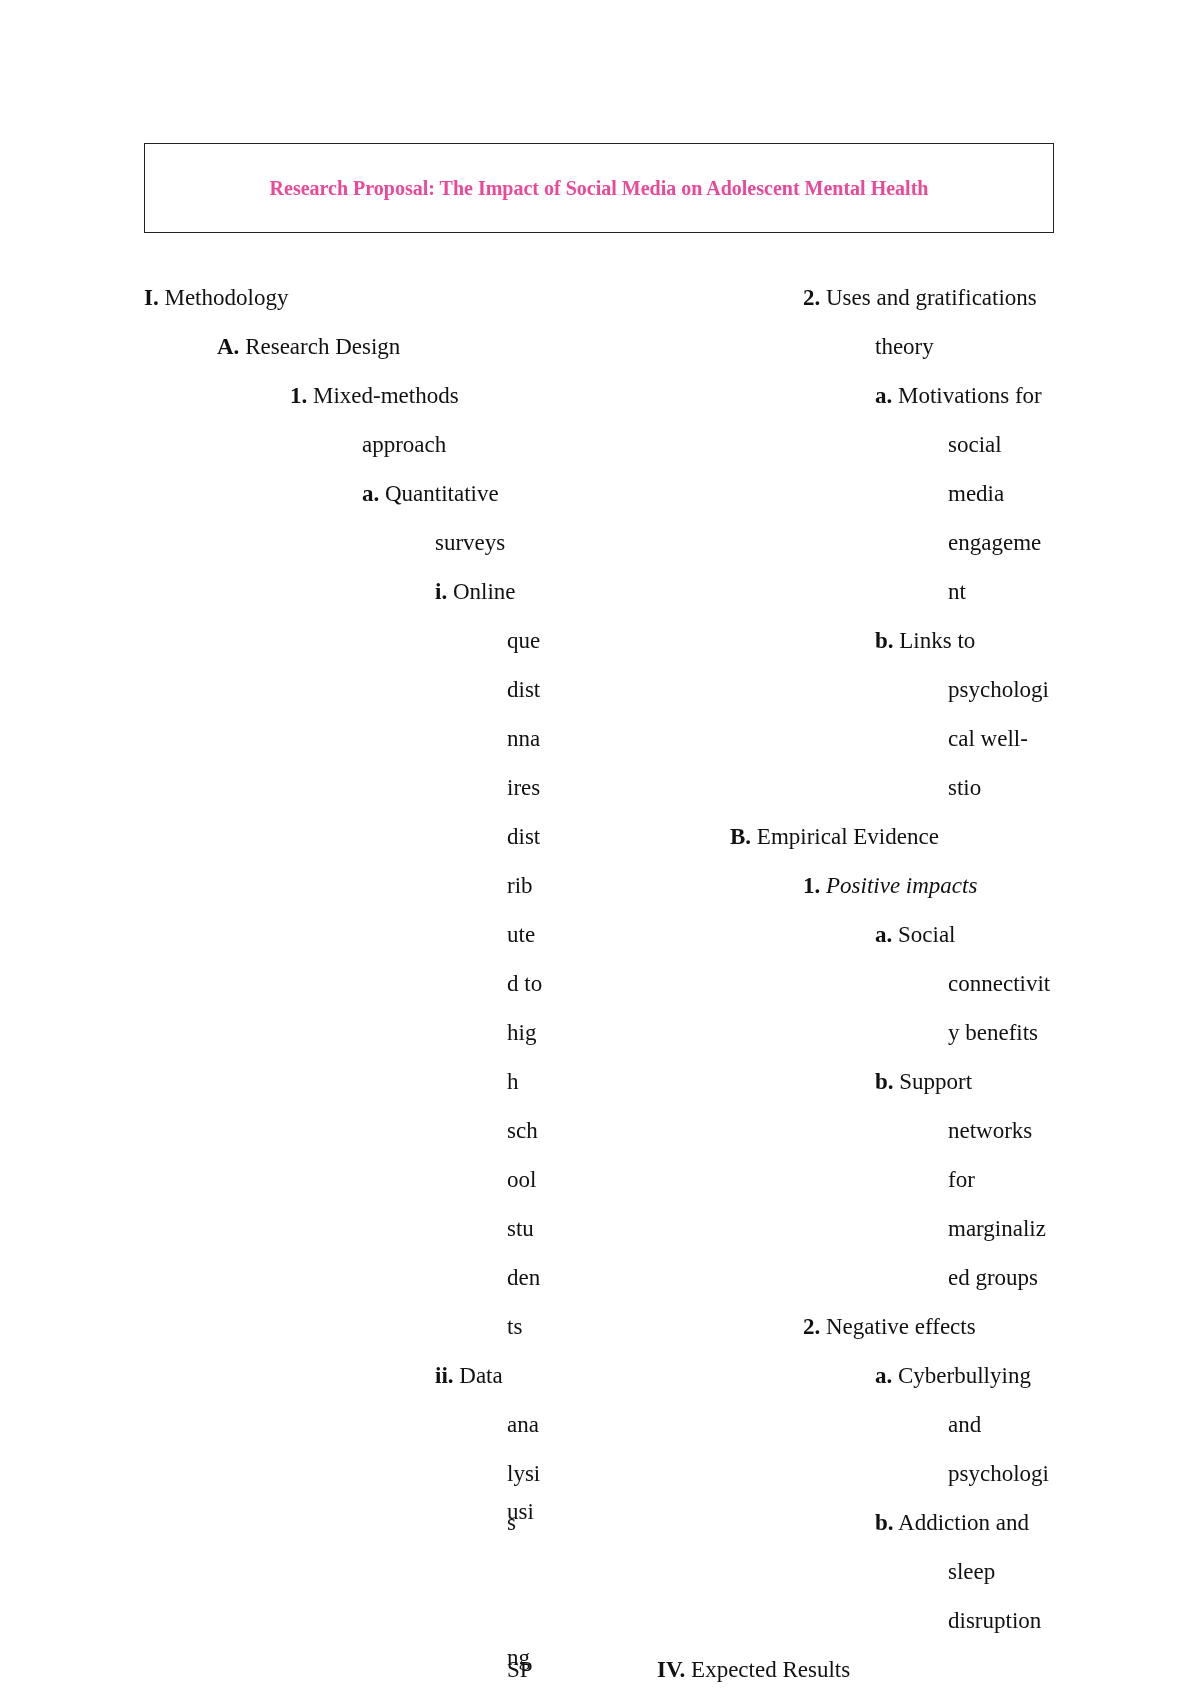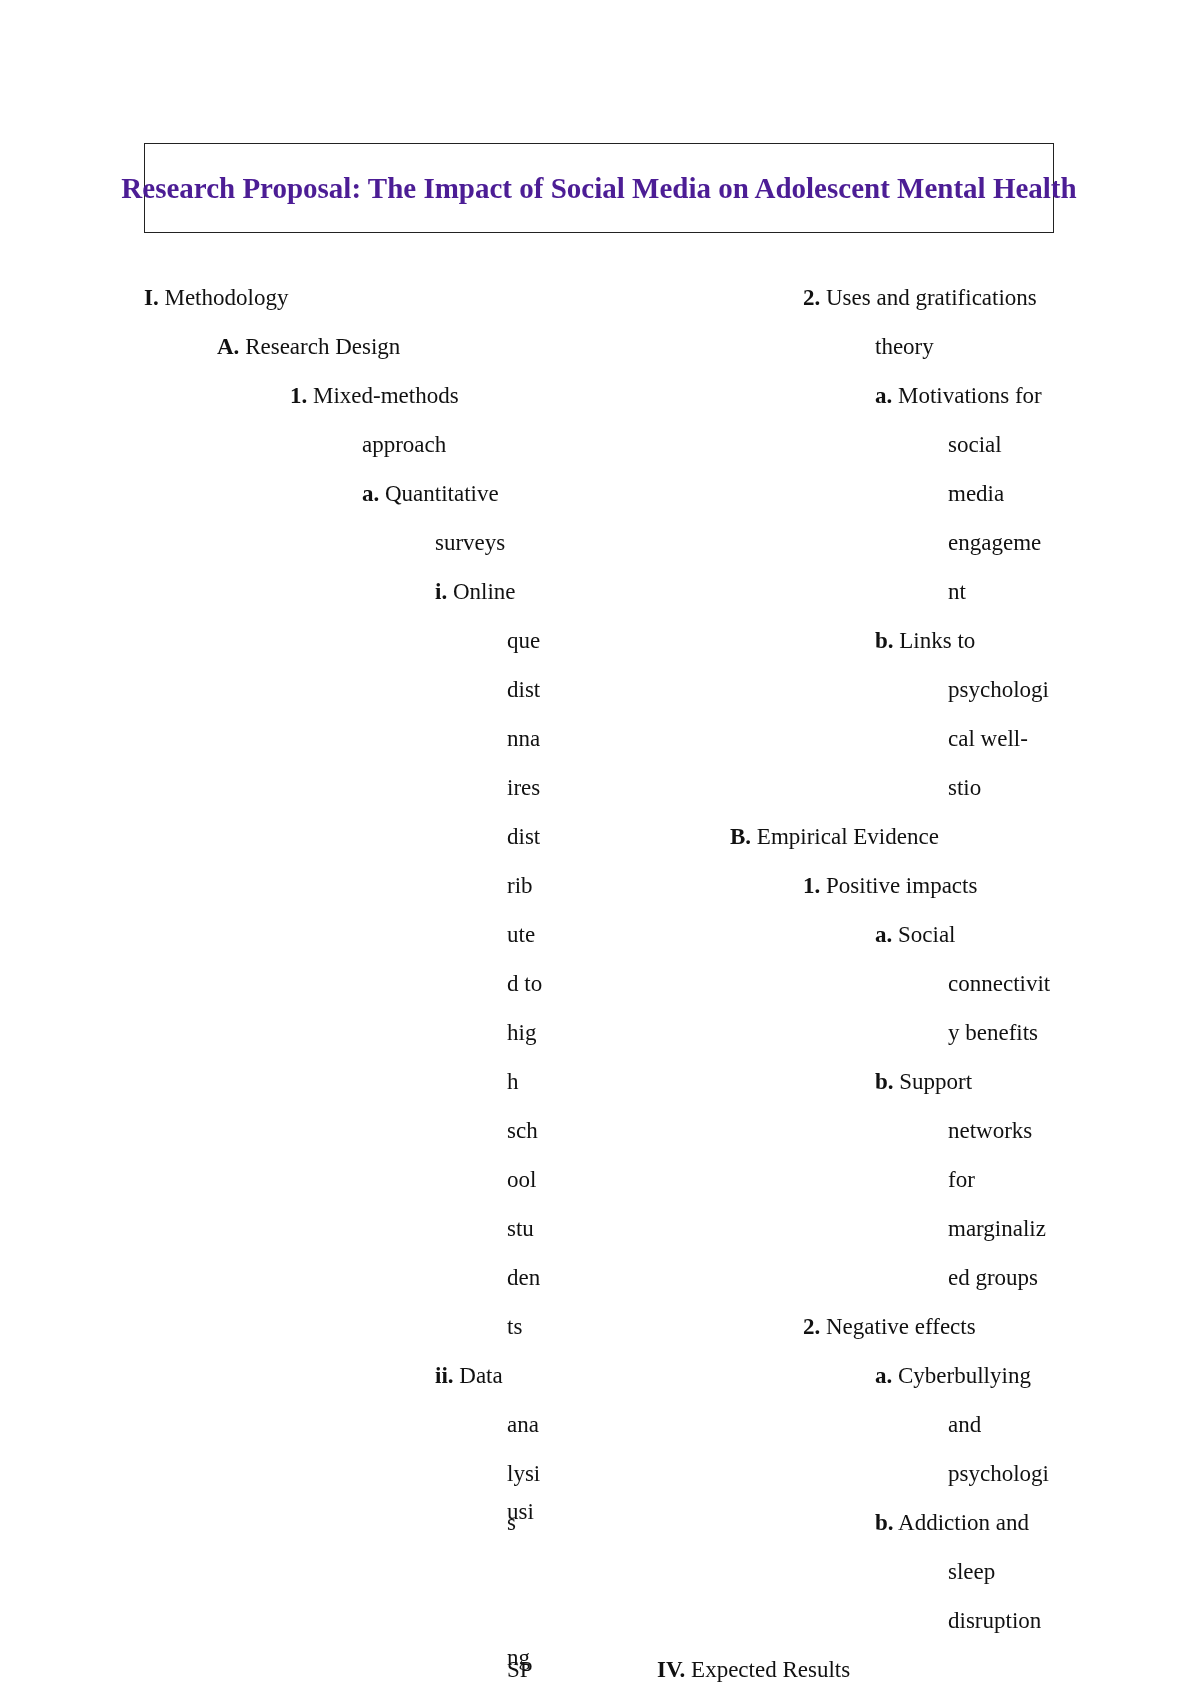--- a/index.html
+++ b/index.html
@@ -23,23 +23,23 @@
       height: 90px;
       border: 1.5px solid #222222;
       box-sizing: border-box;
       display: flex;
       align-items: center;
       justify-content: center;
     }
     .title-text {
       font-family: "Liberation Serif", "DejaVu Serif", serif;
       font-weight: bold;
-      font-size: 29px;
+      font-size: 20px;
       letter-spacing: 0px;
-      color: #4c1d95;
+      color: #ec4899;
       white-space: nowrap;
     }
     .column {
       position: absolute;
       top: 273px;
     }
     .col-left { left: 144px; width: 405px; }
     .col-right { left: 657px; width: 400px; }
     .line {
       position: absolute;
@@ -105,21 +105,21 @@
     <div class="line lvl-3" style="top: 98px;"><span class="marker">a.</span><span style="white-space: pre;"> Motivations for</span></div>
     <div class="line lvl-4" style="top: 147px;"><span style="white-space: pre;">social</span></div>
     <div class="line lvl-4" style="top: 196px;"><span style="white-space: pre;">media</span></div>
     <div class="line lvl-4" style="top: 245px;"><span style="white-space: pre;">engageme</span></div>
     <div class="line lvl-4" style="top: 294px;"><span style="white-space: pre; margin-top: 16px;">nt</span></div>
     <div class="line lvl-3" style="top: 343px;"><span class="marker">b.</span><span style="white-space: pre;"> Links to</span></div>
     <div class="line lvl-4" style="top: 392px;"><span style="white-space: pre;">psychologi</span></div>
     <div class="line lvl-4" style="top: 441px;"><span style="white-space: pre;">cal well-</span></div>
     <div class="line lvl-4" style="top: 490px;"><span style="white-space: pre;">stio</span></div>
     <div class="line lvl-1" style="top: 539px;"><span class="marker">B.</span><span style="white-space: pre;"> Empirical Evidence</span></div>
-    <div class="line lvl-2" style="top: 588px;"><span class="marker">1.</span><span style="white-space: pre;"> Positive impacts</span></div>
+    <div class="line lvl-2" style="top: 588px;"><span class="marker">1.</span><span style="white-space: pre; font-style: italic;"> Positive impacts</span></div>
     <div class="line lvl-3" style="top: 637px;"><span class="marker">a.</span><span style="white-space: pre;"> Social</span></div>
     <div class="line lvl-4" style="top: 686px;"><span style="white-space: pre;">connectivit</span></div>
     <div class="line lvl-4" style="top: 735px;"><span style="white-space: pre;">y benefits</span></div>
     <div class="line lvl-3" style="top: 784px;"><span class="marker">b.</span><span style="white-space: pre;"> Support</span></div>
     <div class="line lvl-4" style="top: 833px;"><span style="white-space: pre;">networks</span></div>
     <div class="line lvl-4" style="top: 882px;"><span style="white-space: pre;">for</span></div>
     <div class="line lvl-4" style="top: 931px;"><span style="white-space: pre;">marginaliz</span></div>
     <div class="line lvl-4" style="top: 980px;"><span style="white-space: pre;">ed groups</span></div>
     <div class="line lvl-2" style="top: 1029px;"><span class="marker">2.</span><span style="white-space: pre;"> Negative effects</span></div>
     <div class="line lvl-3" style="top: 1078px;"><span class="marker">a.</span><span style="white-space: pre;"> Cyberbullying</span></div>

